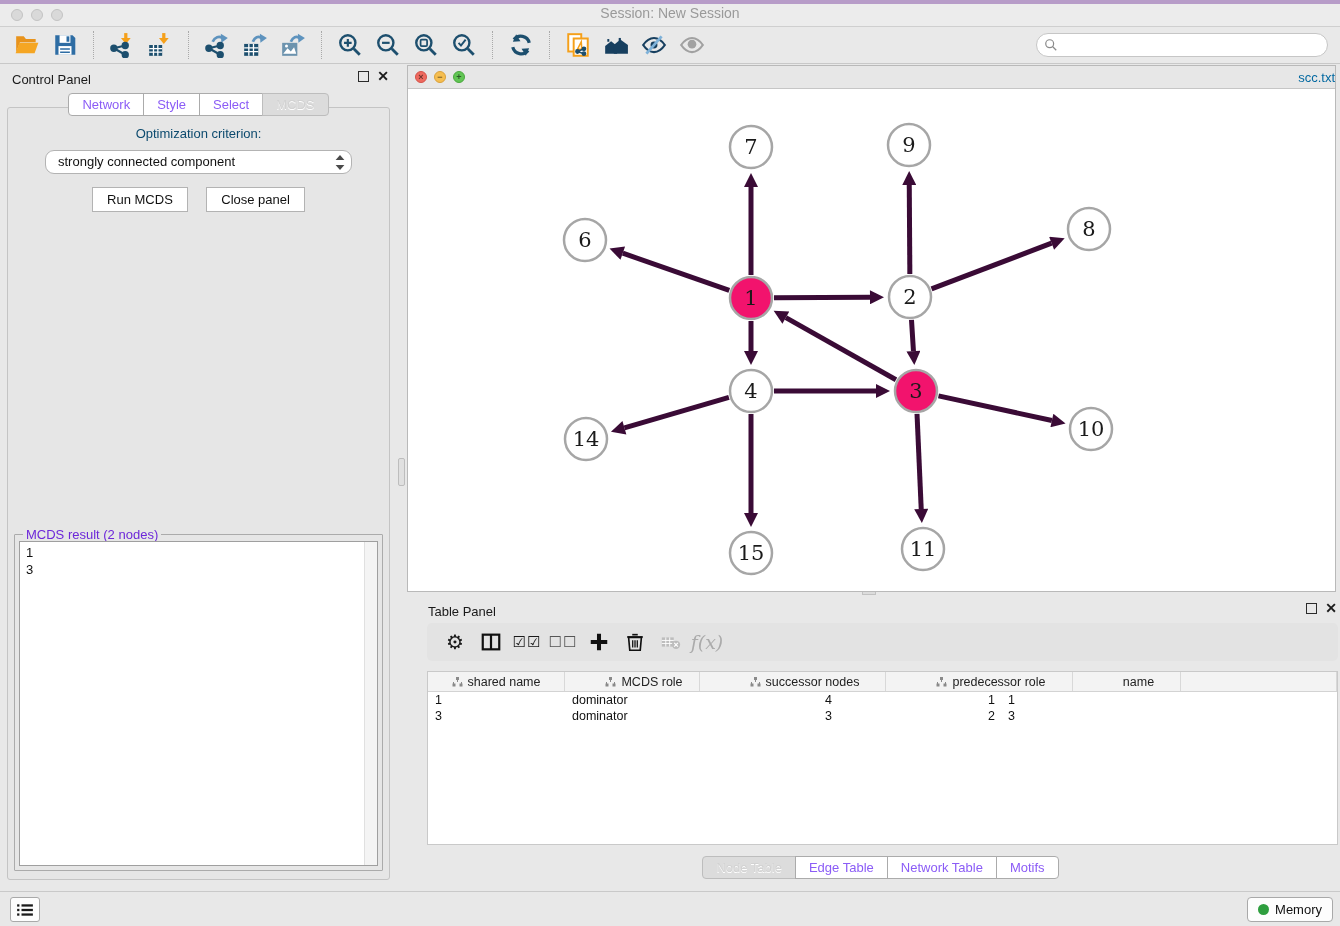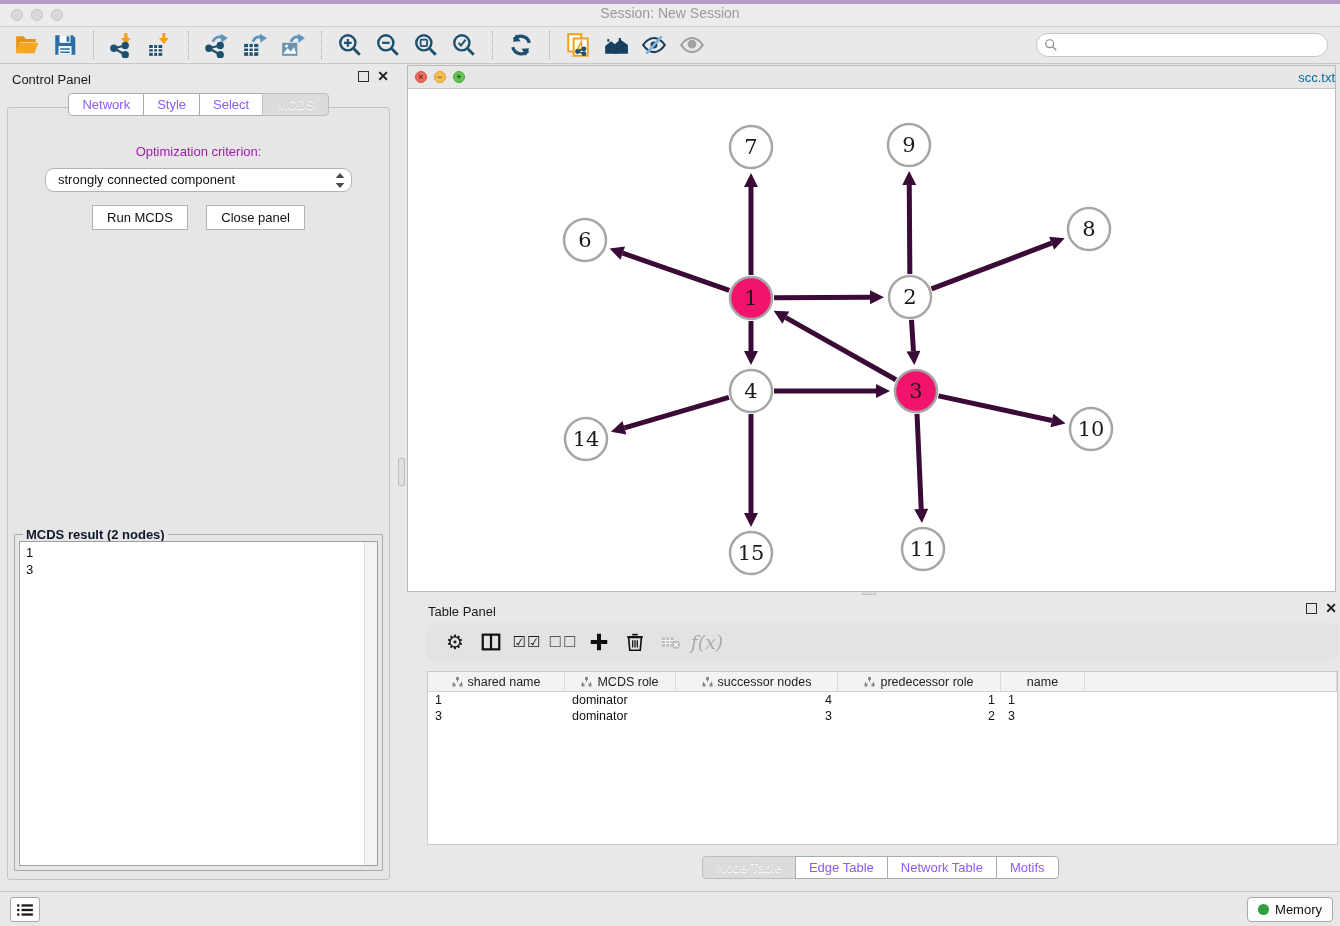--- a/index.html
+++ b/index.html
@@ -40,30 +40,30 @@
   .pc-float { width:11px; height:11px; border:1.5px solid #2b2b2b; background:transparent; display:inline-block; }
   .pc-close { font-size:14px; font-weight:bold; color:#1a1a1a; line-height:11px; }
   .cp-tabs { position:relative; text-align:center; height:24px; z-index:2; }
   .tab { display:inline-block; padding:3px 13px; font-size:13px; background:#fff; border:1px solid #ABABAB;
          color:#8b5cf6; margin-left:-1px; position:relative; cursor:pointer; }
   .tab:first-child { border-radius:4px 0 0 4px; margin-left:0; }
   .tab:last-child { border-radius:0 4px 4px 0; }
   .tab.active { background:#DCDCDC; color:#D2D2D2; text-shadow:0 1px 0 #fff; border-color:#BDBDBD; }
   .cp-body { position:absolute; left:7px; right:7px; top:42px; bottom:2px; background:#E6E6E6;
              border:1px solid #C4C4C4; border-radius:3px; }
-  .opt-label { margin-top:36px; text-align:center; font-size:13px; color:#a21caf; }
+  .opt-label { margin-top:18px; text-align:center; font-size:13px; color:#0c4a6e; }
   .dropdown { position:relative; margin:9px 37px 0 37px; height:24px; background:#fff; border:1px solid #B3B3B3;
               border-radius:9px; font-size:13px; color:#111; line-height:22px; padding-left:12px; cursor:pointer; }
   .dd-stepper { position:absolute; right:5px; top:3px; width:12px; height:17px; }
   .btnrow { margin-top:13px; text-align:center; }
   .pbtn { display:inline-block; padding:4px 14px; font-size:13px; background:#fff; border:1px solid #B3B3B3;
           border-radius:0; margin:0 7px; color:#111; cursor:pointer; }
   .mcds-fieldset { position:absolute; left:6px; right:6px; top:426px; bottom:8px; border:1px solid #ABABAB;
                    border-radius:1px; background:#E6E6E6; padding:4px; }
-  .mcds-legend { position:absolute; left:8px; top:-8px; background:#E6E6E6; padding:0 3px; font-size:13px; color:#0f172a;font-weight:bold; }
+  .mcds-legend { position:absolute; left:8px; top:-8px; background:#E6E6E6; padding:0 3px; font-size:13px; color:#6d28d9; }
   .mcds-box { position:absolute; left:4px; right:4px; top:6px; bottom:4px; background:#fff; border:1px solid #9F9F9F; }
   .mcds-lines { position:absolute; left:0; right:14px; top:2px; bottom:0; padding-left:6px; font-size:13px;
                 color:#111; line-height:17px; }
   .mcds-scroll { position:absolute; right:0; top:0; bottom:0; width:13px; background:#F4F4F4; border-left:1px solid #E0E0E0; }
 
   
   .vsplit-handle { position:absolute; left:398px; top:458px; width:7px; height:28px; background:#E0E0E0;
                    border:1px solid #BDBDBD; border-radius:2px; }
   .hsplit-handle { position:absolute; left:862px; top:589px; width:14px; height:6px; background:#DCDCDC;
                    border:1px solid #C2C2C2; }
@@ -79,21 +79,21 @@
 
   
   #table-panel { position:absolute; left:416px; top:597px; width:929px; height:294px; }
   .tp-toolbar { position:absolute; left:11px; right:7px; top:26px; height:38px; background:#E3E3E3;
                 border-radius:5px; display:flex; align-items:center; padding:0 10px; }
   .tpbtn { border:none; background:transparent; width:36px; height:32px; display:flex; align-items:center;
            justify-content:center; cursor:pointer; font-size:20px; color:#1a1a1a; }
   .tpbtn svg { width:22px; height:22px; }
   .fx { font-family:"DejaVu Serif", serif; font-style:italic; font-size:19px; color:#ABABAB; }
   .tp-table { position:absolute; left:11px; right:7px; top:74px; bottom:46px; background:#fff; border:1px solid #C9C9C9; }
-  .tp-header { display:flex; background:#F3F3F3; border-bottom:1px solid #D3D3D3; height:20px; }
+  .tp-header { display:flex; background:#F3F3F3; border-bottom:1px solid #D3D3D3; height:20px;gap:24px; }
   .th { display:flex; align-items:center; justify-content:center; gap:5px; font-size:12.5px; color:#222;
         border-right:1px solid #D8D8D8; height:100%; cursor:pointer; }
   .th svg { width:11px; height:10px; flex:none; }
   .th-fill { flex:1; }
   .tr { display:flex; height:16px; font-size:12.5px; color:#111; }
   .td { height:100%; line-height:16px; overflow:hidden; white-space:nowrap; }
   .col0 { width:137px; } .col1 { width:111px; } .col2 { width:162px; } .col3 { width:163px; } .col4 { width:84px; }
   .a-left  { text-align:left; padding-left:7px; }
   .a-right { text-align:right; padding-right:6px; }
   .tp-tabs { position:absolute; left:0; right:0; bottom:12px; text-align:center; }

